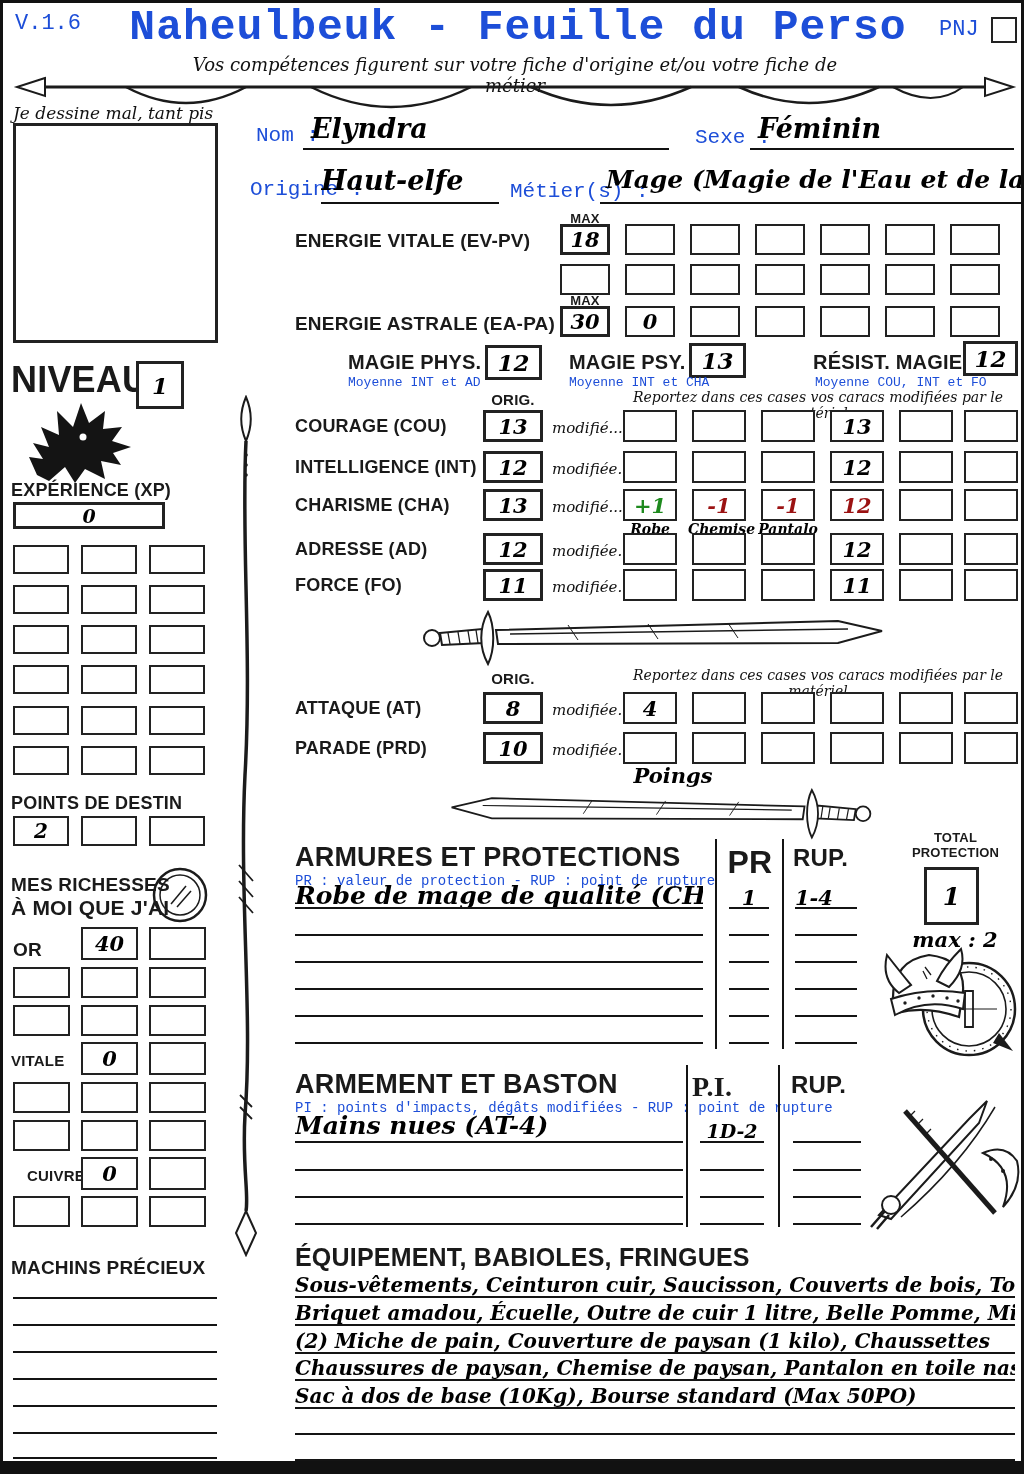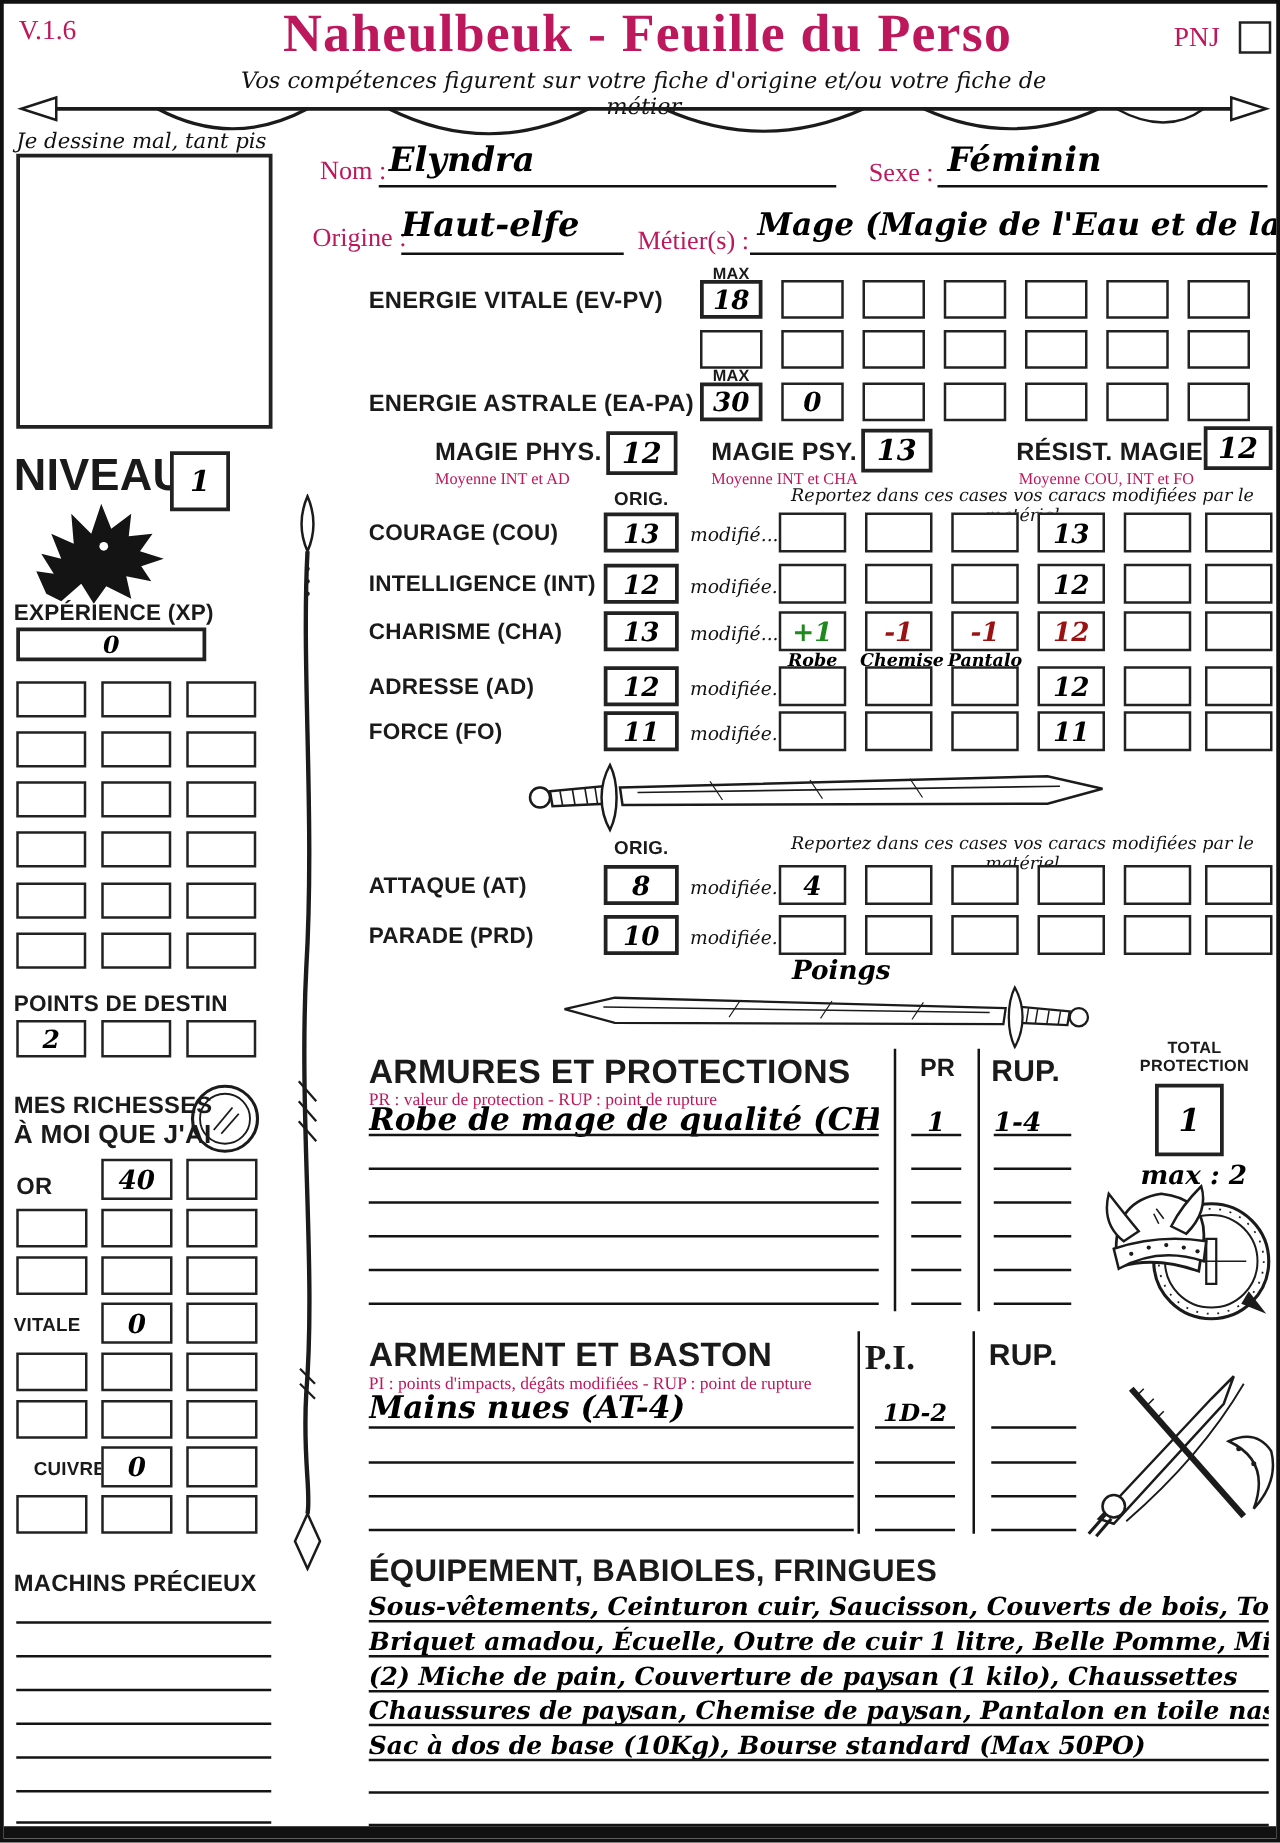--- a/index.html
+++ b/index.html
@@ -1,21 +1,21 @@
 <!DOCTYPE html>
 <html><head>
 <meta charset="utf-8">
 <style>
   * { margin:0; padding:0; box-sizing:border-box; }
   html,body { background:#666; }
   .page { position:relative; width:1024px; height:1474px; background:#fff; border:3px solid #111;
           font-family:"Liberation Sans",sans-serif; color:#161616; overflow:hidden; margin:0 auto; }
   .abs { position:absolute; }
   .heavy { font-family:"Liberation Sans",sans-serif; font-weight:700; color:#1a1a1a; letter-spacing:.2px; }
-  .serif { font-family:Liberation Serif, serif; color:#be185d; }
+  .serif { font-family:Liberation Mono, monospace; color:#1d4ed8; }
   .script { font-family:"DejaVu Serif",serif; font-style:italic; color:#111; }
   .hw { font-family:"DejaVu Serif",serif; font-style:italic; font-weight:700; color:#000; }
   .box { position:absolute; border:2px solid #222; background:#fff; display:flex; align-items:center; justify-content:center; }
   .th { border-width:3px; }
   .uline { position:absolute; border-bottom:2px solid #141414; }
   .vline { position:absolute; width:0; border-left:2px solid #141414; }
   .ctr { text-align:center; }
   .green { color:#1e8a1e; }
   .red { color:#9b1212; }
   .nowrap { white-space:nowrap; overflow:hidden; }
@@ -344,21 +344,21 @@
       <path d="M22,33 L64,29 L66,43 L24,45 Z" fill="#fff" stroke="#1b1b1b" stroke-width="2"></path>
       <path d="M30,33 L32,44 M40,32 L42,44 M50,31 L52,43 M58,30 L60,43" class="ink" stroke-width="1.3"></path>
       <path d="M70,12 C61,28 61,48 70,64 C77,50 77,26 70,12 Z" fill="#fff" stroke="#1b1b1b" stroke-width="2"></path>
       <path d="M78,30 L420,21 L464,31 L420,43 L80,44 Z" fill="#fff" stroke="#1b1b1b" stroke-width="2"></path>
       <line x1="92" y1="34" x2="430" y2="29" class="ink" stroke-width="1.3"></line>
       <path d="M150,25 L160,40 M230,24 L240,39 M310,23 L320,38" class="ink" stroke-width="1"></path>
     </svg>
   </div>
 
   <div class="abs heavy" style="left:292px;top:839px;font-size:27px;">ARMURES ET PROTECTIONS</div>
-  <div class="abs heavy ctr" style="left:722px;top:841px;width:50px;font-size:20px;">PR</div>
+  <div class="abs heavy ctr" style="left:722px;top:841px;width:50px;font-size:32px;">PR</div>
   <div class="abs heavy" style="left:790px;top:841px;font-size:24px;">RUP.</div>
   <div class="abs serif" style="left:292px;top:870px;font-size:14px;">PR : valeur de protection - RUP : point de rupture</div>
   <div class="vline" style="left:712px;top:836px;height:210px;"></div>
   <div class="vline" style="left:779px;top:836px;height:210px;"></div>
 
   <div class="abs hw nowrap" style="left:292px;top:878px;width:408px;font-size:25px;">Robe de mage de qualité (CHA+1)</div>
   <div class="abs hw ctr" style="left:726px;top:882px;width:40px;font-size:21px;">1</div>
   <div class="abs hw" style="left:792px;top:882px;width:62px;font-size:21px;">1-4</div>
   <div class="uline" style="left:292px;top:886px;width:408px;height:20px;"></div>
   <div class="uline" style="left:726px;top:886px;width:40px;height:20px;"></div>

